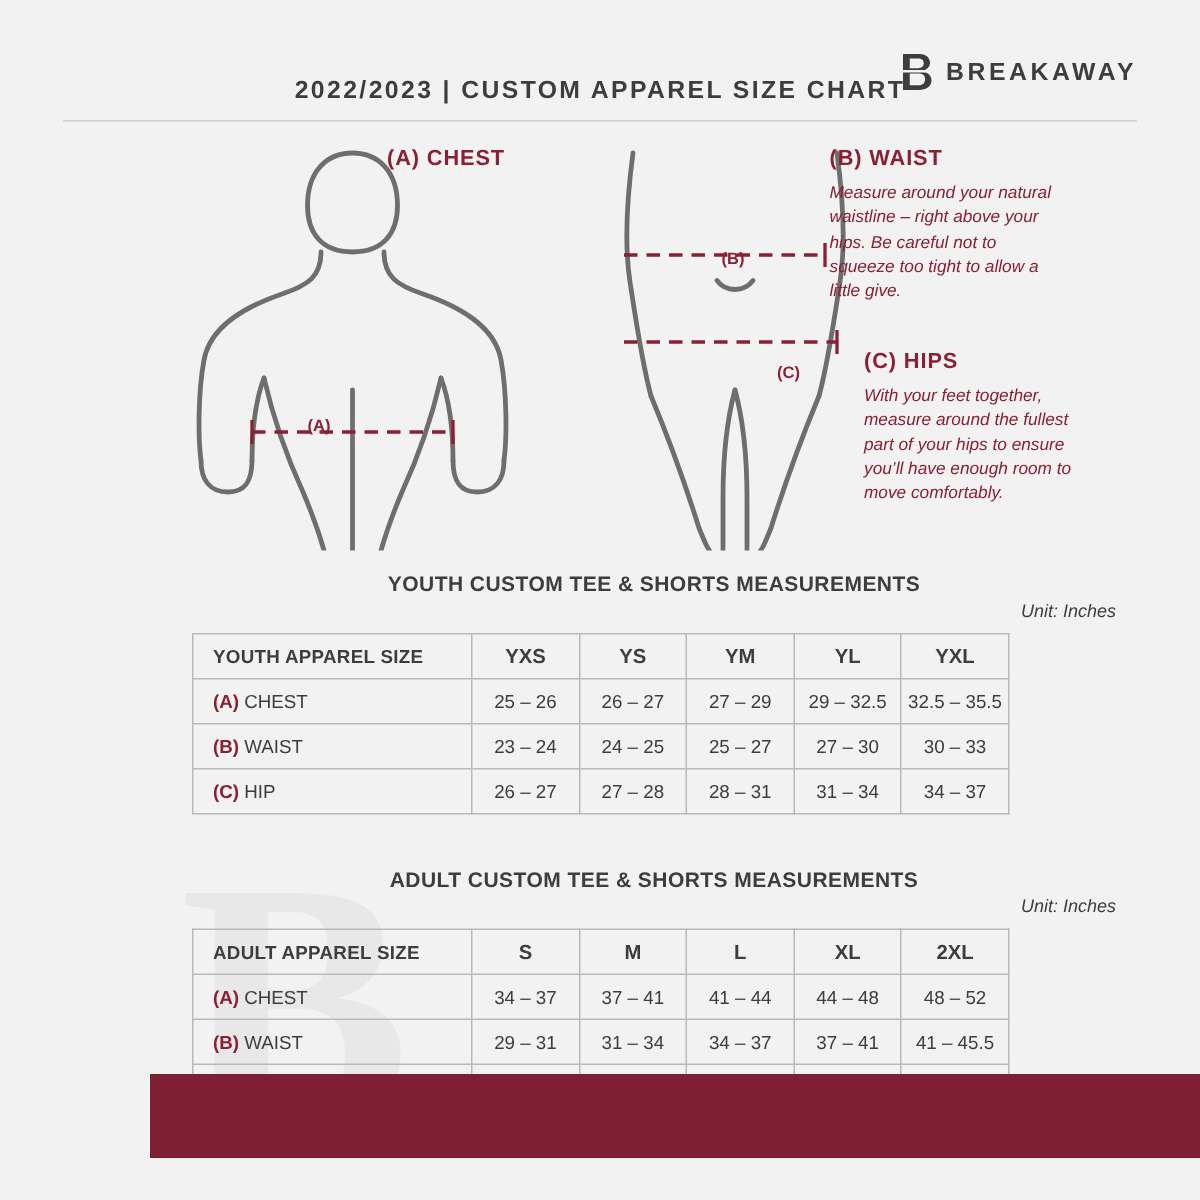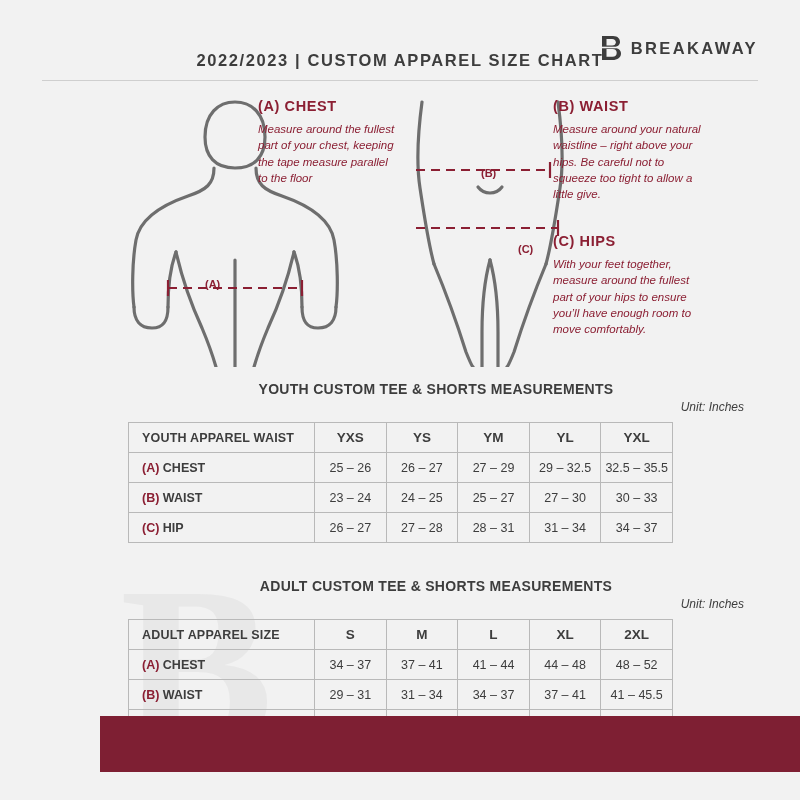--- a/index.html
+++ b/index.html
@@ -110,21 +110,21 @@
     margin-bottom: 7px;
   }
   .callout-body {
     color: #8b1f33;
     font-size: 11.5px;
     font-style: italic;
     line-height: 1.42;
   }
   .callout-a { left: 258px; top: 10px; width: 140px; }
   .callout-b { left: 553px; top: 10px; width: 152px; }
-  .callout-c { left: 553px; top: 145px; width: 152px; }
+  .callout-c { left: 576px; top: 145px; width: 152px; }
 
   .dim-label {
     position: absolute;
     color: #8b1f33;
     font-size: 11px;
     font-weight: bold;
   }
 
   
   .section {
@@ -172,21 +172,21 @@
   }
   th.sizehead {
     font-weight: bold;
     font-size: 13.5px;
   }
   td.rowhead .tag {
     color: #8b1f33;
     font-weight: bold;
   }
   td.rowhead .lbl {
-    font-weight: bold;
+    font-weight: normal;
     color: #3d3d3d;
   }
   .tbl-youth { top: 367px; }
   .tbl-adult { top: 564px; }
 
   .footer-bar {
     position: absolute;
     left: 100px;
     right: 0;
     bottom: 14px;
@@ -263,41 +263,40 @@
         <g>
           <line x1="16" y1="136" x2="158" y2="136" stroke="#8b1f33" stroke-width="2.2" stroke-dasharray="9,6"></line>
           <path d="M158 128 L158 144" stroke="#8b1f33" stroke-width="2.2"></path>
         </g>
       </svg>
       <div class="dim-label" style="left:481px; top:79px;">(B)</div>
       <div class="dim-label" style="left:518px; top:155px;">(C)</div>
 
       <div class="callout callout-a">
         <div class="callout-title">(A) CHEST</div>
-        <div class="callout-body">Measure around the fullest part of your chest, keeping the tape measure parallel to the floor</div>
       </div>
 
       <div class="callout callout-b">
         <div class="callout-title">(B) WAIST</div>
         <div class="callout-body">Measure around your natural waistline – right above your hips. Be careful not to squeeze too tight to allow a little give.</div>
       </div>
 
       <div class="callout callout-c">
         <div class="callout-title">(C) HIPS</div>
         <div class="callout-body">With your feet together, measure around the fullest part of your hips to ensure you’ll have enough room to move comfortably.</div>
       </div>
     </div>
 
     <div class="section tbl-youth">
       <div class="section-title">YOUTH CUSTOM TEE &amp; SHORTS MEASUREMENTS</div>
       <div class="section-unit">Unit: Inches</div>
       <table>
         <thead>
           <tr>
-            <th class="rowhead">YOUTH APPAREL WAIST</th>
+            <th class="rowhead">YOUTH APPAREL SIZE</th>
             <th class="sizehead">YXS</th>
             <th class="sizehead">YS</th>
             <th class="sizehead">YM</th>
             <th class="sizehead">YL</th>
             <th class="sizehead">YXL</th>
           </tr>
         </thead>
         <tbody>
           <tr>
             <td class="rowhead">

